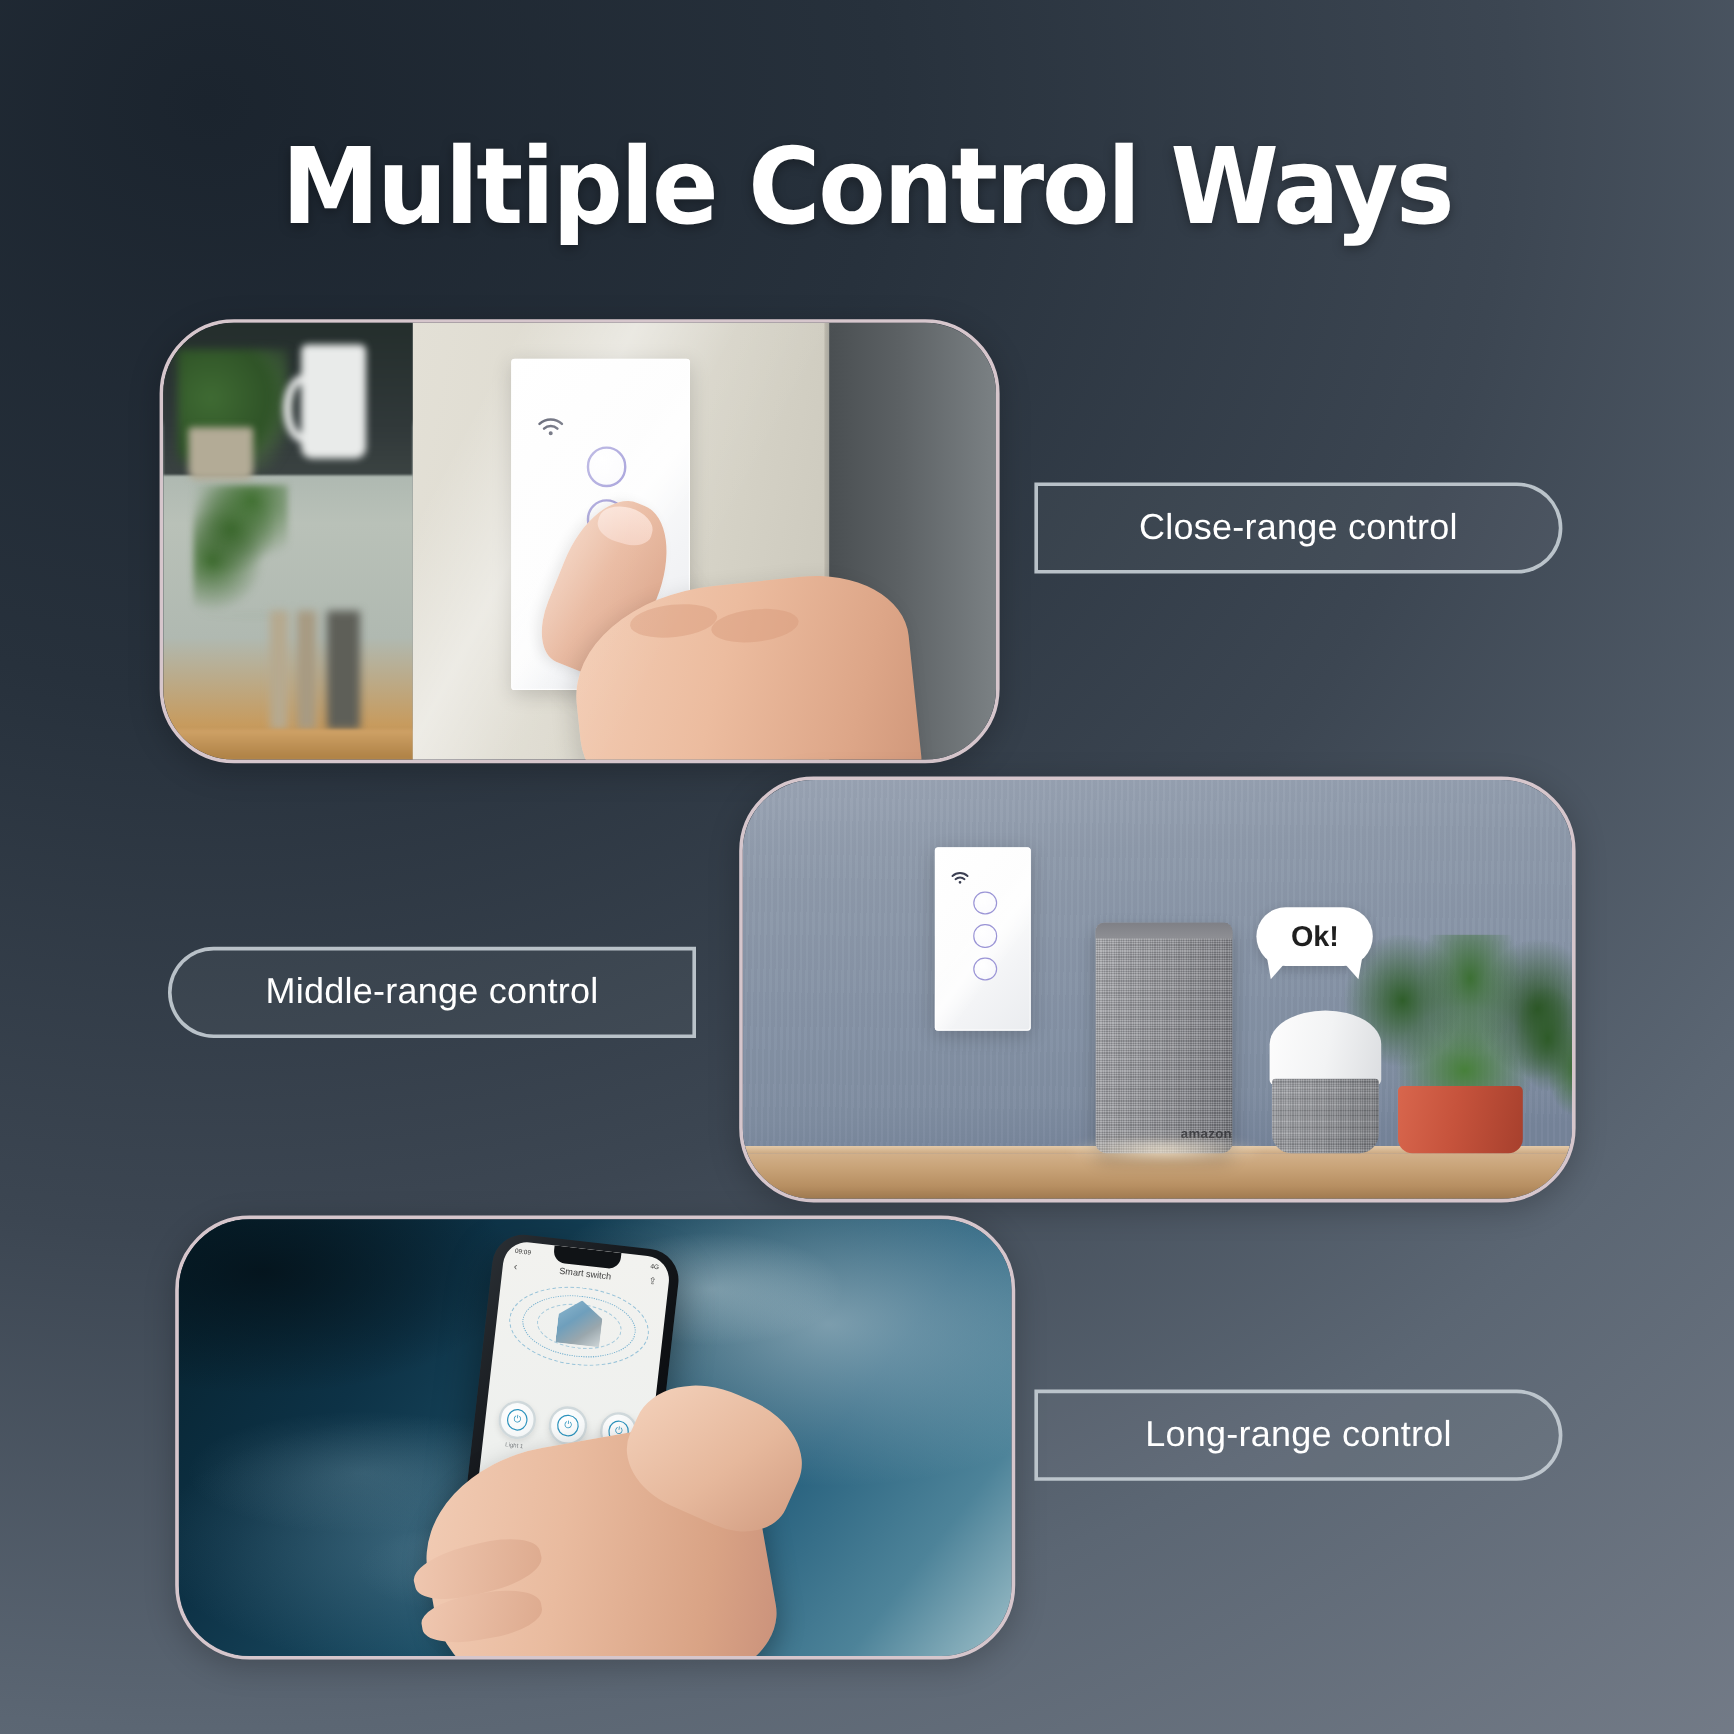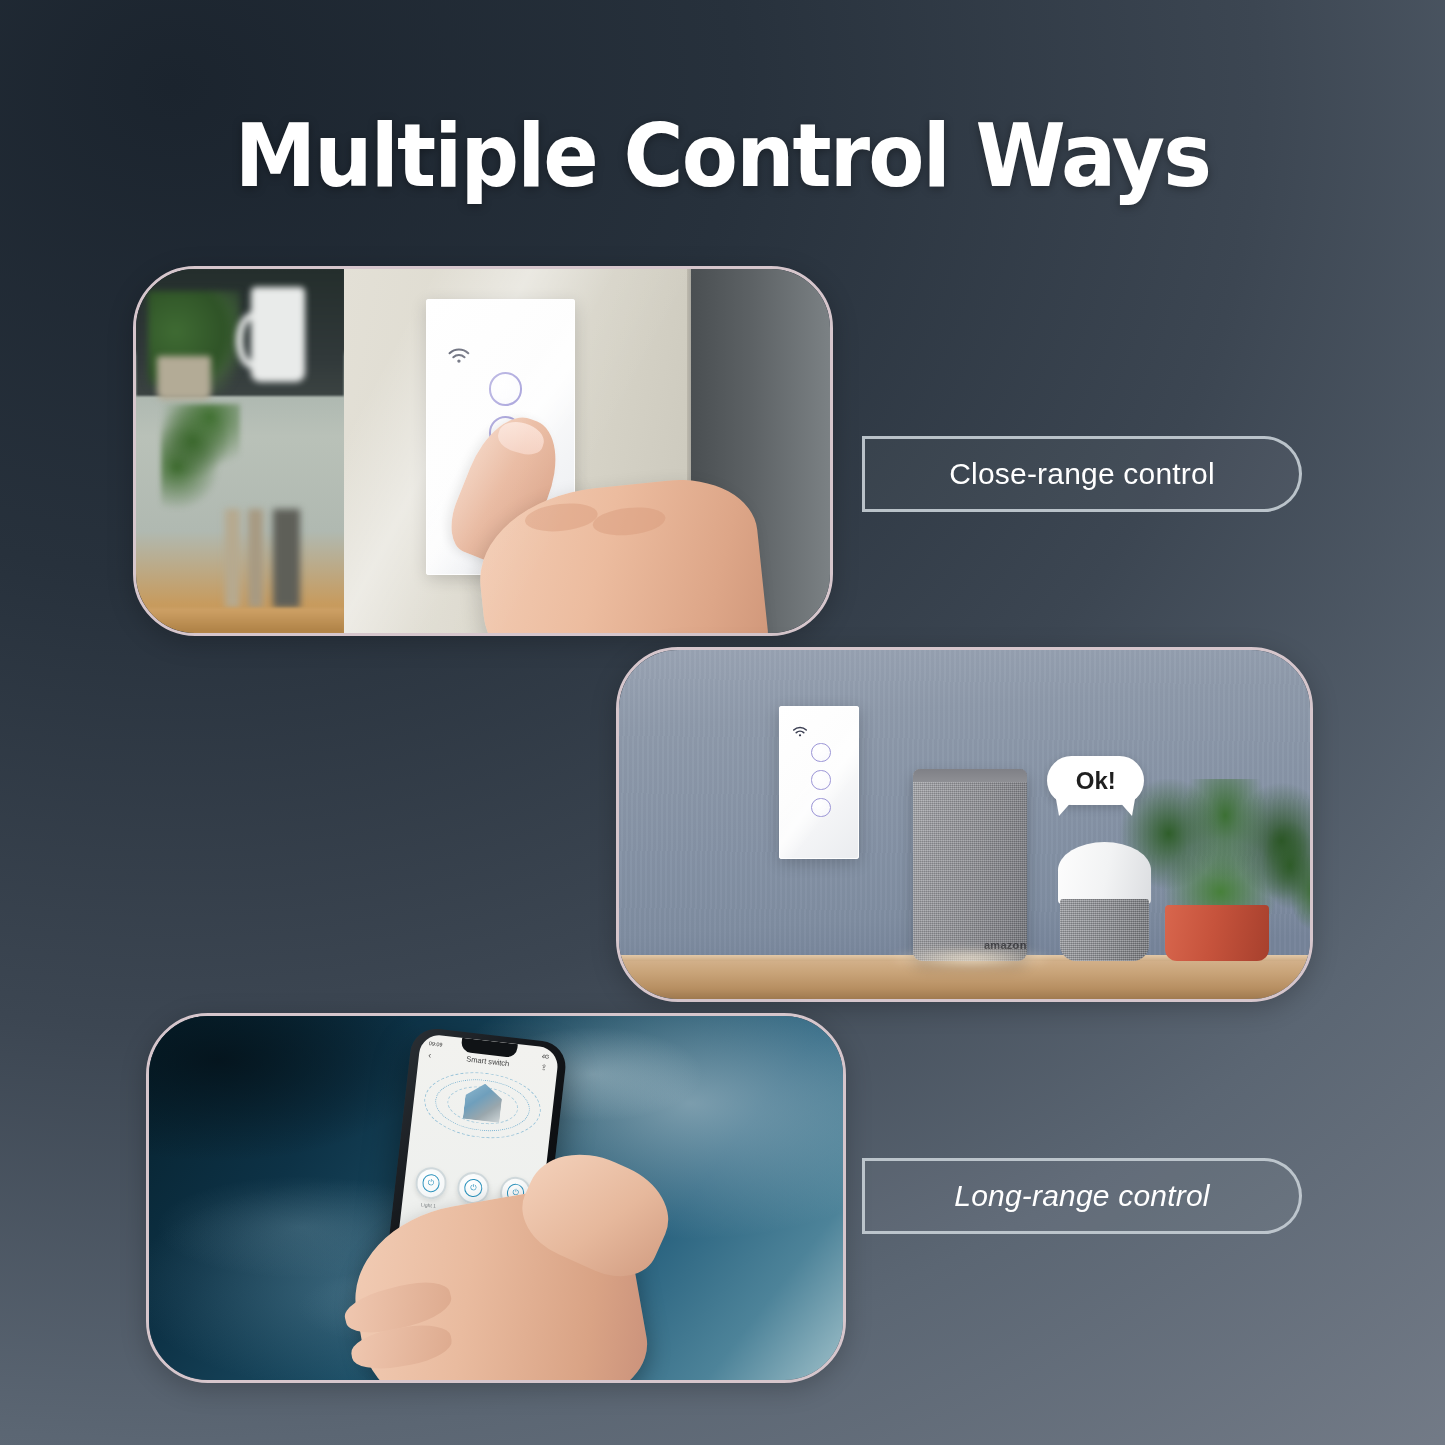--- a/index.html
+++ b/index.html
@@ -446,26 +446,26 @@
     position: absolute;
     display: flex; align-items: center; justify-content: center;
     color: #ffffff;
     font-size: 30px;
     font-family: "Liberation Sans", sans-serif;
     letter-spacing: 0.2px;
     border: 3px solid rgba(196,205,212,0.92);
     background: rgba(255,255,255,0.045);
     white-space: nowrap;
   }
-  #pill-close  { left: 862px;  top: 436px;  width: 440px; height: 76px;
+  #pill-close  { left: 862px;  top: 402px;  width: 440px; height: 76px;
                  border-radius: 0 38px 38px 0; }
   #pill-middle { left: 140px;  top: 789px;  width: 440px; height: 76px;
                  border-radius: 38px 0 0 38px; }
   #pill-long   { left: 862px;  top: 1158px; width: 440px; height: 76px;
-                 border-radius: 0 38px 38px 0; font-style: italic; }
+                 border-radius: 0 38px 38px 0; }
 </style>
 </head>
 <body>
 
 <div class="poster">
 
   <div class="title">Multiple Control Ways</div>
 
   <div class="photo-card" id="card-close">
     <div class="photo">
@@ -557,20 +557,23 @@
 
 
       <div class="bubble" id="bubble-ok">
         <span>Ok!</span>
         <span class="tail-l"></span>
         <span class="tail-r"></span>
       </div>
     </div>
   </div>
 
+  <div class="pill" id="pill-middle">
+    <span>Middle-range control</span>
+  </div>
 
   <div class="photo-card" id="card-long">
     <div class="photo">
 
       <div class="room3"></div>
       <div class="room3-fog"></div>
 
       <div class="phone">
         <div class="phone-screen">
           <div class="notch"></div>

